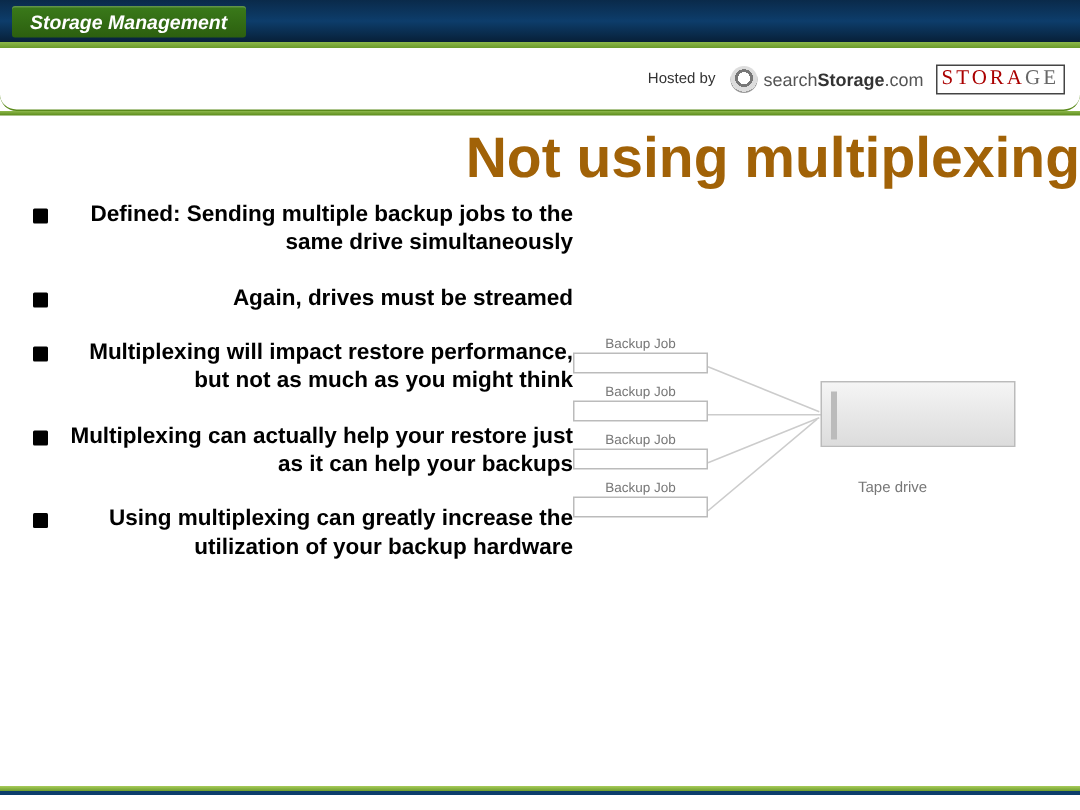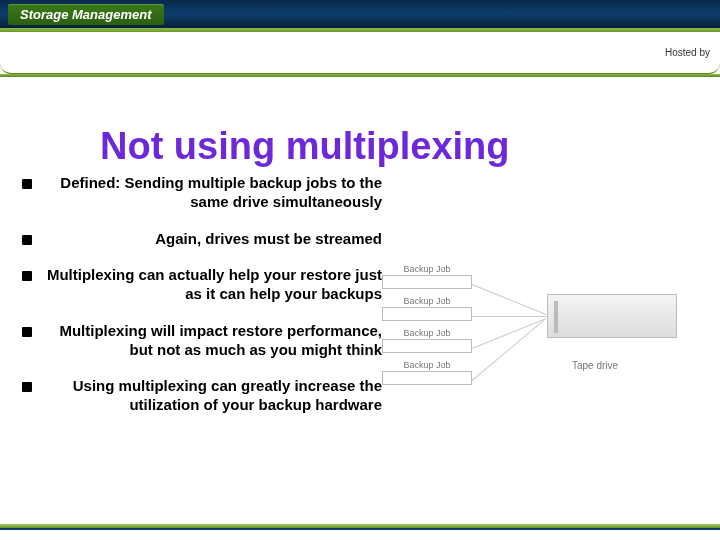--- a/index.html
+++ b/index.html
@@ -64,24 +64,23 @@
   }
   .storage-logo .g { color: #666; }
   .green-stripe2 {
     width: 100%;
     height: 3px;
     background: linear-gradient(to bottom, #8db84a, #5a8a1a);
   }
   .slide-title {
     font-family: Verdana, sans-serif;
     font-size: 38px;
-    color: #6d28d9;
-    text-align: left;
+    color: #a16207;
+    text-align: right;
     padding: 8px 0 6px 100px;
-    margin-top: 40px;
   }
   .content {
     display: flex;
     padding: 0 20px 0 22px;
   }
   .bullets {
     flex: 0 0 360px;
     list-style: none;
   }
   .bullets li {
@@ -165,31 +164,42 @@
 <div class="topbar">
   <div class="brand-badge">
     <span>Storage</span>
     <span class="light">Management</span>
   </div>
 </div>
 <div class="green-stripe"></div>
 
 <div class="hosted-row">
   <span class="hosted-label">Hosted by</span>
+  <div class="hosted-logos">
+    <div class="ss-logo">
+      <div class="ss-eye"></div>
+      <span class="ss-text">
+        <span>search</span><span class="b">Storage</span><span>.com</span>
+      </span>
+    </div>
+    <div class="storage-logo">
+      <span>STORA</span><span class="g">GE</span>
+    </div>
+  </div>
 </div>
 <div class="green-stripe2"></div>
 
 <h1 class="slide-title">Not using multiplexing</h1>
 
 <div class="content">
   <ul class="bullets">
     <li>Defined: Sending multiple backup jobs to the same drive simultaneously</li>
     <li>Again, drives must be streamed</li>
+    <li>Multiplexing will impact restore performance, but not as much as you might think</li>
     <li>Multiplexing can actually help your restore just as it can help your backups</li>
-    <li>Multiplexing will impact restore performance, but not as much as you might think</li>
     <li>Using multiplexing can greatly increase the utilization of your backup hardware</li>
   </ul>
 
   <div class="diagram">
     <div class="bjob j1">
       <span>Backup Job</span>
       <div class="box"></div>
     </div>
     <div class="bjob j2">
       <span>Backup Job</span>

